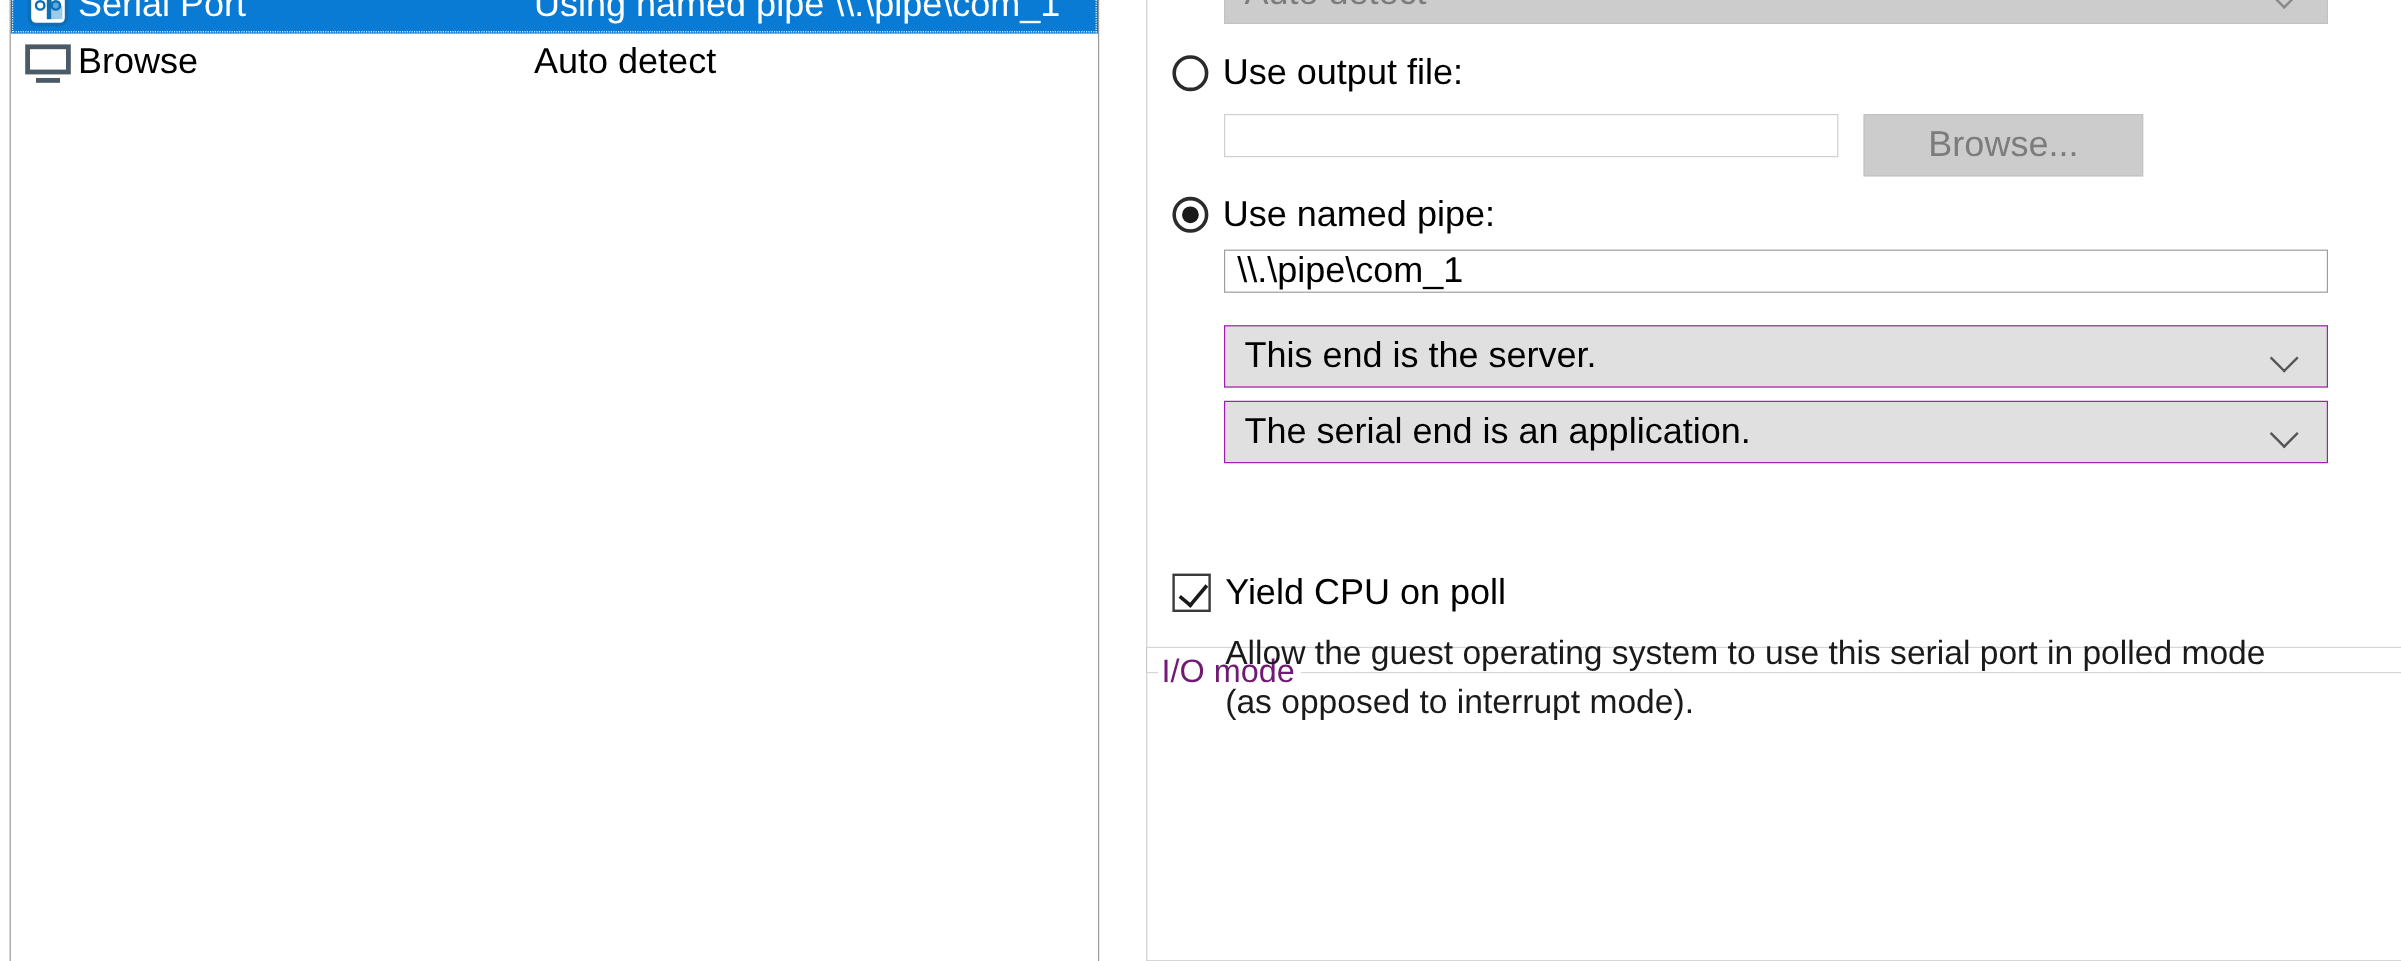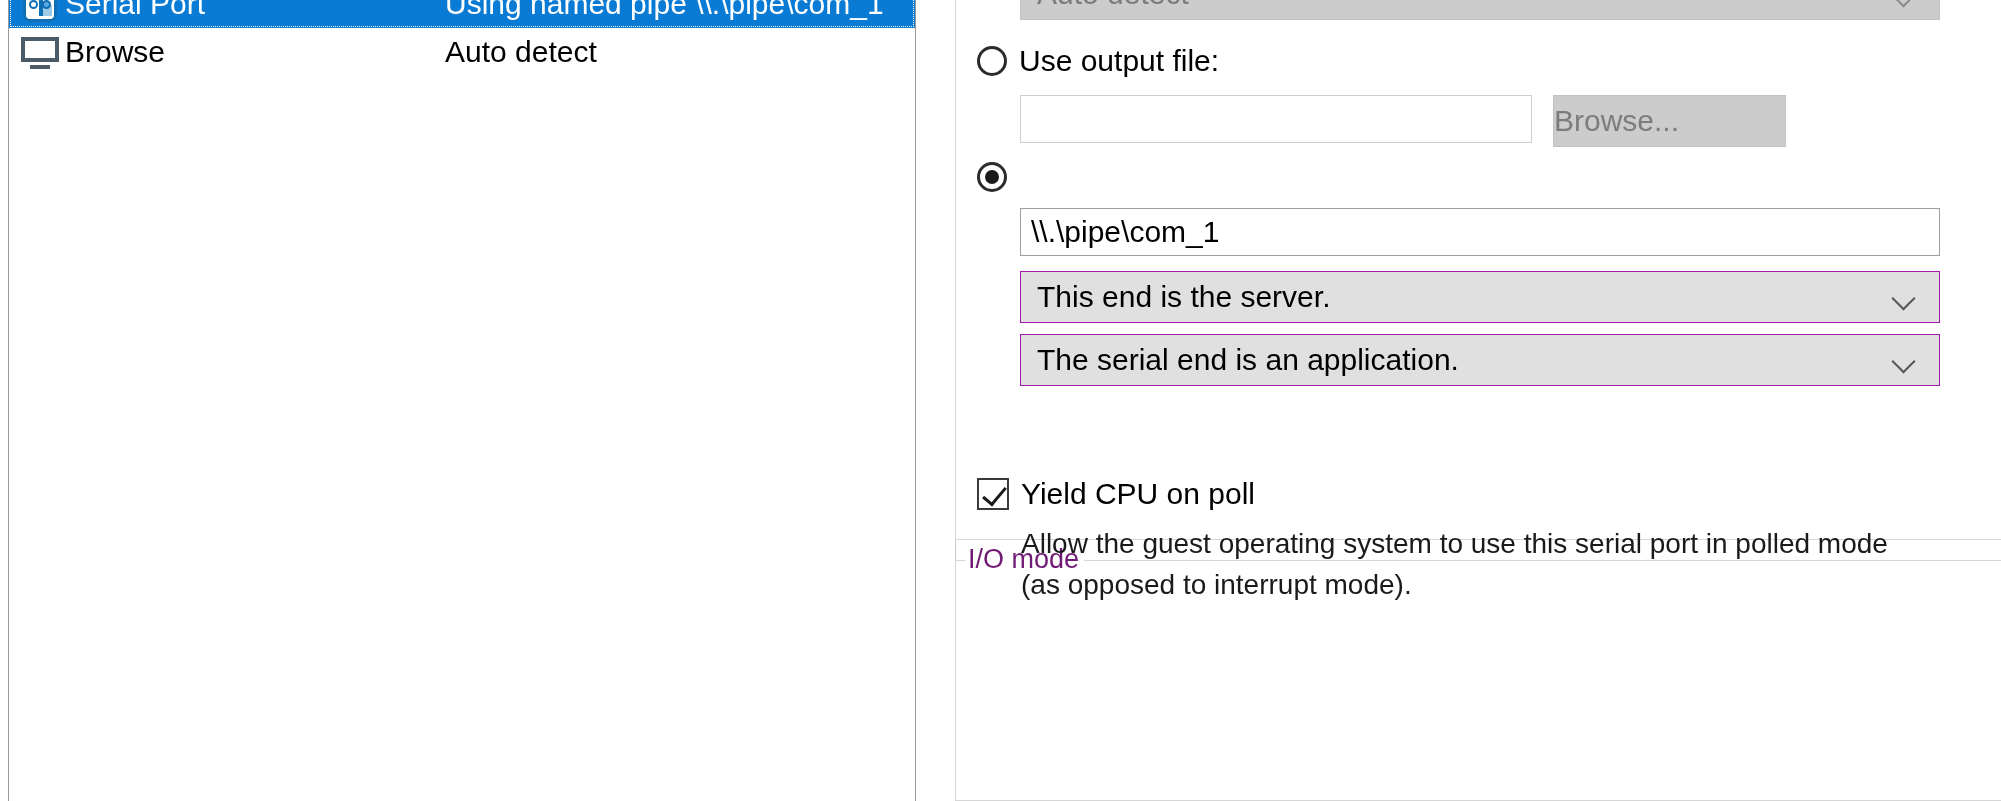--- a/index.html
+++ b/index.html
@@ -235,37 +235,38 @@
   .radio-label { font-size: 30px; }
 
   
   .textbox {
     position: absolute;
     background: #ffffff;
     border: 1px solid #9e9e9e;
     box-sizing: border-box;
     display: flex;
     align-items: center;
-    height: 48px;
+    height: 36px;
   }
   .textbox .tb-text {
     font-size: 30px;
     padding-left: 10px;
     white-space: nowrap;
   }
   .textbox.light { border-color: #cfcfcf; }
 
   
   .button {
     position: absolute;
     background: #cccccc;
     border: 1px solid #c2c2c2;
     box-sizing: border-box;
     display: flex;
     align-items: center;
+    justify-content: center;
     height: 52px;
     color: #7c7c7c;
     font-size: 30px;
   }
 
   
   .check-row {
     position: absolute;
     display: flex;
     align-items: center;
@@ -352,20 +353,21 @@
     <div class="textbox light" style="left:65px; top:115px; width:512px;">
       <span class="tb-text"></span>
     </div>
 
     <div class="button" style="left:598px; top:115px; width:233px;">
       <span>Browse...</span>
     </div>
 
     <div class="radio-row" style="left:22px; top:182px;">
       <span class="radio checked"></span>
+      <span class="radio-label">Use named pipe:</span>
     </div>
 
     <div class="textbox" style="left:65px; top:228px; width:920px;">
       <span class="tb-text">\\.\pipe\com_1</span>
     </div>
 
     <div class="combo plain" style="left:65px; top:291px; width:920px;">
       <span class="cb-text">This end is the server.</span>
       <span class="cb-arrow"></span>
     </div>

